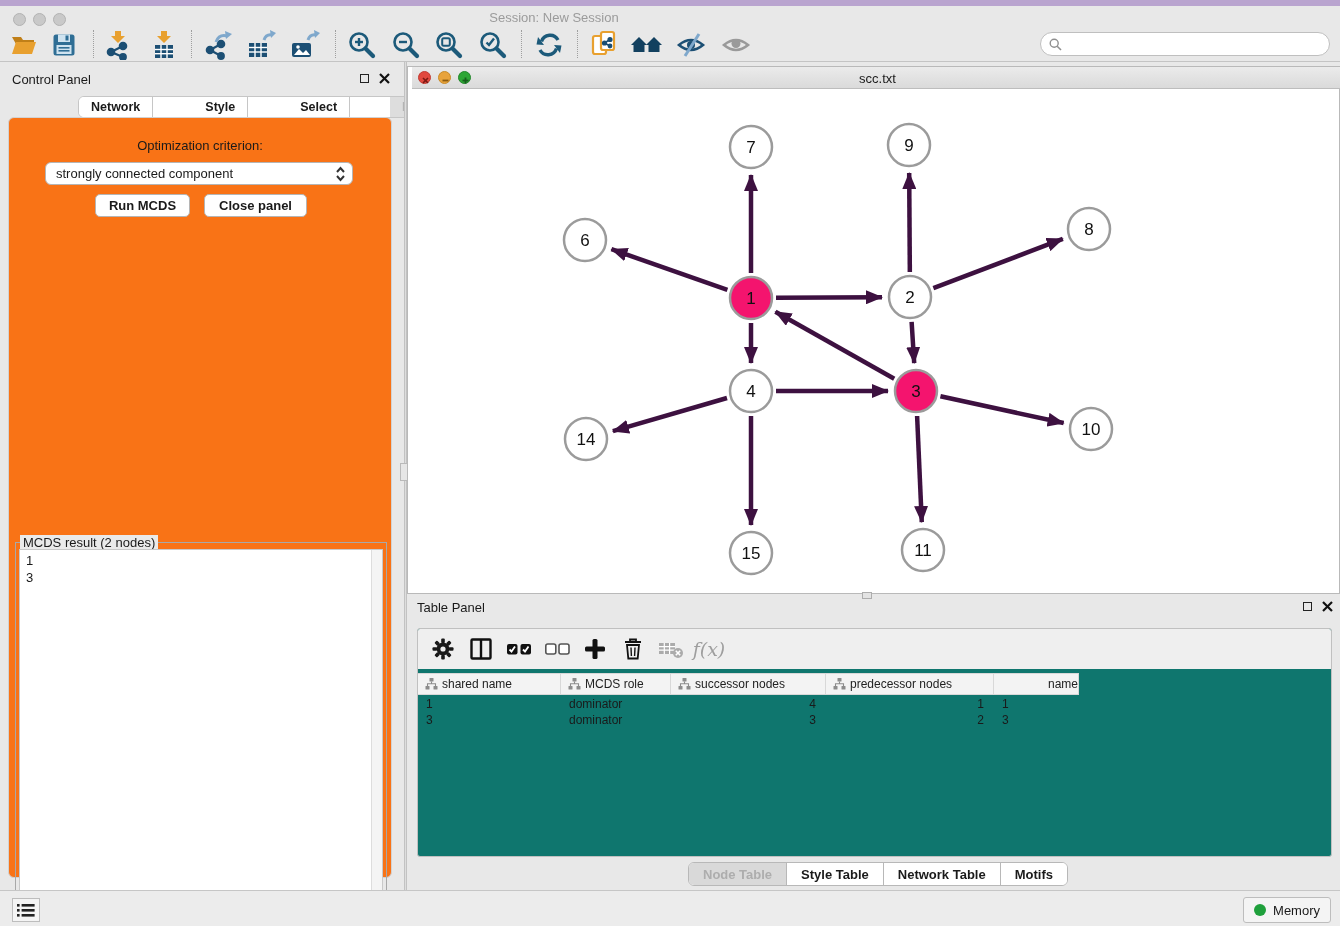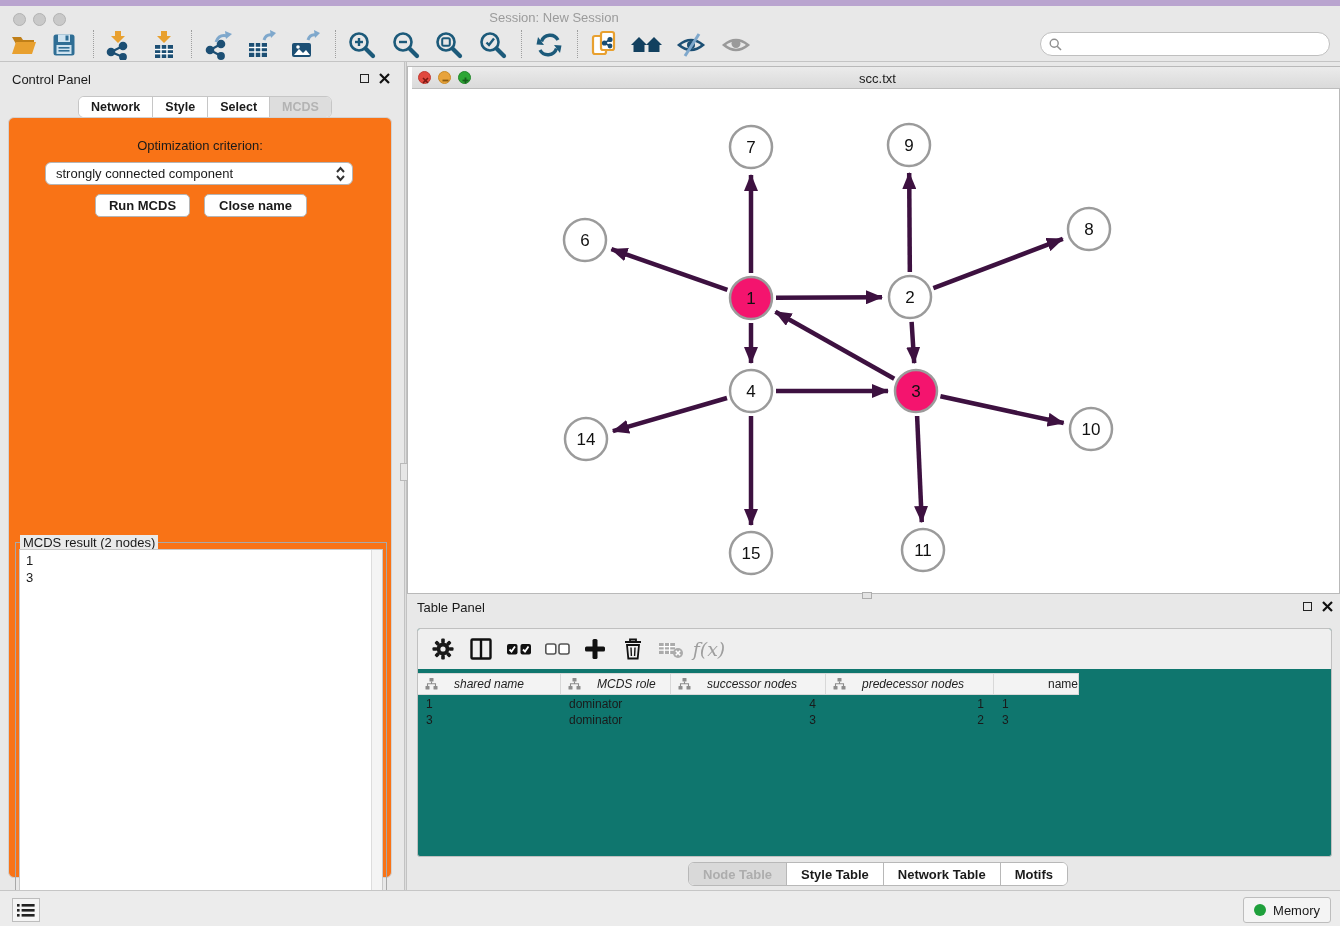--- a/index.html
+++ b/index.html
@@ -19,21 +19,21 @@
   .tb-sep { position:absolute; top:2px; height:28px; width:0; border-left:1px dotted #9F9F9F; }
   .searchbox { position:absolute; left:1040px; top:4px; width:290px; height:24px; background:#FFF; border:1px solid #BFBFBF; border-radius:12px; display:flex; align-items:center; padding-left:8px; }
   .searchbox input { border:none; outline:none; flex:1; font-size:12px; font-family:"Liberation Sans",sans-serif; background:transparent; margin-left:5px; }
 
   
   .control-panel { position:absolute; left:0; top:62px; width:404px; height:828px; }
   .cp-header { position:absolute; left:0; top:6px; width:100%; height:22px; }
   .panel-title { font-size:13px; color:#1A1A1A; position:absolute; left:12px; top:4px; }
   .float-box { position:absolute; width:9px; height:9px; border:1.5px solid #222; top:6px; }
   .close-x { position:absolute; top:5px; }
-  .cp-tabs { position:absolute; left:78px; top:34px; height:22px; display:flex; border:1px solid #C6C6C6; border-radius:6px; overflow:hidden; background:#FFF; }
+  .cp-tabs { position:absolute; left:78px; top:34px; height:22px; display:flex; border:1px solid #C6C6C6; border-radius:6px; overflow:hidden; background:#FFF;gap:40px; }
   .tab { font-size:12.5px; font-weight:700; padding:3px 12px 0 12px; background:#FFF; border-right:1px solid #C6C6C6; height:22px; }
   .tab:last-child { border-right:none; }
   .tab.disabled-active { background:#DDDDDD; color:#B3B3B3; }
   .cp-body { position:absolute; left:8px; top:55px; width:384px; height:761px; background:#f97316; border:1px solid #D2D2D2; border-radius:6px; }
   .opt-label { position:absolute; left:0; top:20px; width:100%; text-align:center; font-size:13px; }
   .dropdown { position:absolute; left:36px; top:44px; width:308px; height:23px; background:#FFF; border:1px solid #B5B5B5; border-radius:6px; display:flex; align-items:center; padding:0 6px 0 10px; font-size:13px; }
   .dropdown .dd-label { flex:1; }
   .btn { position:absolute; height:23px; background:#FFF; border:1px solid #B5B5B5; border-radius:5px; font-size:13px; font-weight:700; text-align:center; line-height:21px; }
   .mcds-field { position:absolute; left:6px; top:424px; width:372px; height:378px; border:1px solid #A8A8A8; background:transparent; }
   .mcds-legend { position:absolute; left:4px; top:-8px; background:#EAEAEA; padding:0 3px; font-size:13px; }
@@ -51,21 +51,21 @@
   .net-canvas { position:absolute; left:0; top:22px; width:931px; height:504px; background:#FFF; }
   .split-grip { position:absolute; left:455px; top:592px; width:10px; height:7px; background:#E3E3E3; border:1px solid #ADADAD; }
 
   
   .table-panel { position:absolute; left:407px; top:598px; width:933px; height:292px; }
   .tp-frame { position:absolute; left:10px; top:30px; width:915px; height:229px; background:#0f766e; border:1px solid #C0C0C0; border-radius:3px; overflow:hidden; }
   .tp-toolbar { position:absolute; left:0; top:0; width:100%; height:40px; background:#EFEFEF; display:flex; align-items:center; }
   .tp-tool { width:38px; height:30px; display:flex; align-items:center; justify-content:center; }
   .tbl-header { position:absolute; left:0; top:44px; height:22px; display:flex; background:#F3F3F3; border-top:1px solid #D8D8D8; border-bottom:1px solid #D8D8D8; }
   .th { display:flex; align-items:center; border-right:1px solid #D8D8D8; font-size:12px; color:#222; padding-left:7px; }
-  .th .th-label { margin-left:16px;font-style:italic; }
+  .th .th-label { margin-left:4px; }
   .th.center { justify-content:flex-end; padding-left:0; }
   .tbl-rows { position:absolute; left:0; top:67px; width:100%; }
   .tr { display:flex; height:16px; }
   .td { font-size:12px; display:flex; align-items:center; padding-left:8px; }
   .td.num { justify-content:flex-end; padding-right:10px; padding-left:0; }
   .c0{width:143px;} .c1{width:110px;} .c2{width:155px;} .c3{width:168px;} .c4{width:85px;}
   .tp-tabs { position:absolute; left:281px; top:264px; height:24px; display:flex; border:1px solid #B8B8B8; border-radius:6px; overflow:hidden; background:#FFF; }
   .tp-tab { font-size:13px; font-weight:700; padding:4px 14px 0 14px; background:#FFF; border-right:1px solid #B8B8B8; }
   .tp-tab:last-child { border-right:none; }
   .tp-tab.disabled-active { background:#D9D9D9; color:#ADADAD;text-align:center; }
@@ -268,21 +268,21 @@
     <div class="cp-body">
       <div class="opt-label">Optimization criterion:</div>
       <div class="dropdown">
         <span class="dd-label">strongly connected component</span>
         <svg width="11" height="16" viewBox="0 0 11 16">
             <polyline points="2,6 5.5,2 9,6" stroke="#333" stroke-width="2" fill="none"></polyline>
             <polyline points="2,10 5.5,14 9,10" stroke="#333" stroke-width="2" fill="none"></polyline>
           </svg>
       </div>
       <div class="btn" style="left:86px; top:76px; width:95px;">Run MCDS</div>
-      <div class="btn" style="left:195px; top:76px; width:103px;">Close name</div>
+      <div class="btn" style="left:195px; top:76px; width:103px;">Close panel</div>
       <div class="mcds-field">
         <span class="mcds-legend">MCDS result (2 nodes)</span>
         <div class="mcds-text">
           <div>1</div>
           <div>3</div>
           <div class="mcds-scroll"></div>
         </div>
       </div>
     </div>
   </div>

